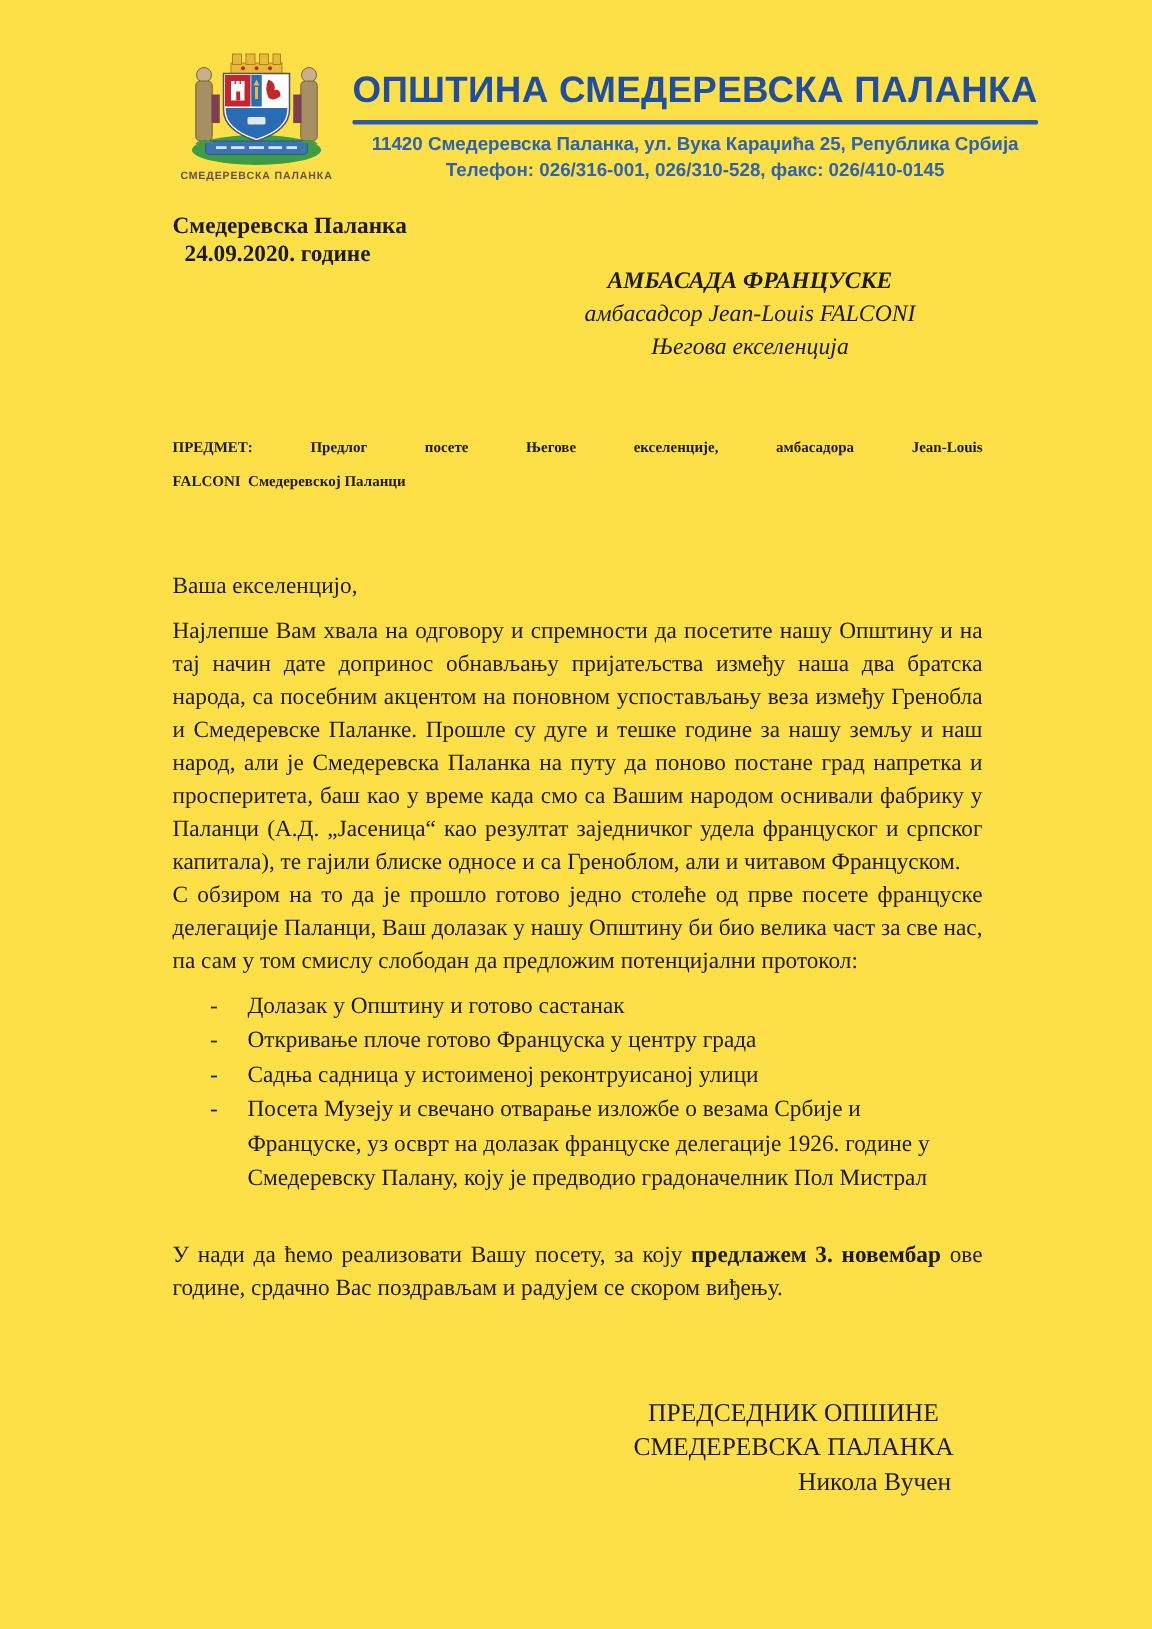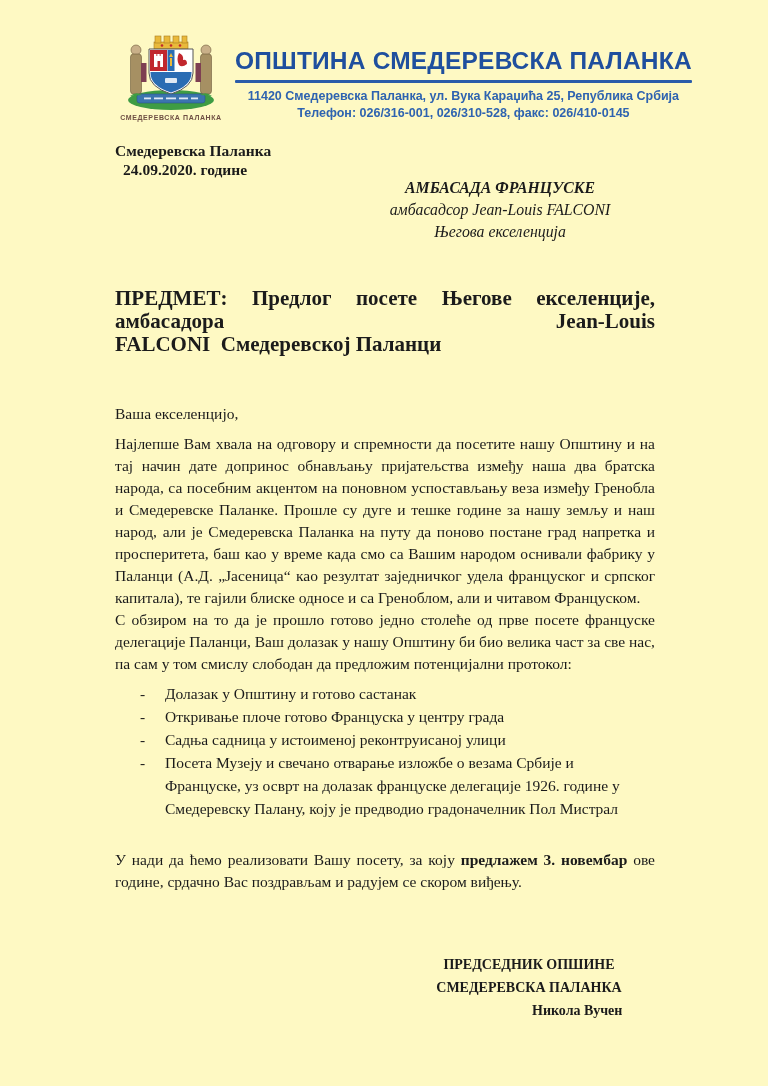--- a/index.html
+++ b/index.html
@@ -1,20 +1,20 @@
 <!DOCTYPE html>
 <html><head>
 <meta charset="utf-8">
 <style>
   html,body{margin:0;padding:0;background:#e9e9e9;}
   .page{
     position:relative;
     width:768px;height:1086px;
     margin:0 auto;
-    background:#fef9c3;
+    background:#fde047;
     box-sizing:border-box;
     padding:33px 113px 0 115px;
     font-family:"Liberation Serif","DejaVu Serif",serif;
     color:#1b1b1b;
     overflow:hidden;
   }
   
   .letterhead{display:flex;align-items:flex-start;}
   .logo-box{width:112px;flex:none;text-align:center;}
   .logo-box svg{display:block;margin:0 auto;}
@@ -37,37 +37,37 @@
   .sender{margin-top:20px;font-weight:700;font-size:15.5px;line-height:19px;}
   .sender-ref{padding-left:18px;}
   .sender-date{padding-left:8px;}
   
   .recipient{
     width:300px;margin:-2px 5px 0 auto;
     text-align:center;font-size:15.8px;line-height:22px;font-style:italic;
   }
   .recipient-name{font-weight:700;}
   
-  .subject{margin-top:44px;font-weight:700;font-size:21px;line-height:23px;}
+  .subject{margin-top:44px;font-weight:700;font-size:10px;line-height:23px;}
   .subject-l1{text-align:justify;text-align-last:justify;}
   .subject-l2{white-space:pre-wrap;}
   
   .salutation{margin:47px 0 0 0;font-size:15.5px;line-height:22px;}
   .para{margin:0;font-size:15.5px;line-height:22px;text-align:justify;}
   .para-first{margin-top:8px;}
   .protocol-list{list-style:none;margin:7px 0 0 0;padding:0;font-size:15.5px;line-height:23px;}
   .protocol-list li{display:flex;padding-left:25px;}
   .list-marker{width:25px;flex:none;}
   .list-text{flex:0 1 auto;max-width:462px;}
   .closing{margin-top:29px;}
   .bold{font-weight:700;}
   
   .signature{
     width:252px;margin:60px 0 0 auto;
-    text-align:center;font-weight:700;font-size:14px;line-height:23px;
+    text-align:center;font-weight:400;font-size:17px;line-height:23px;
     white-space:nowrap;
   }
   .sig-name{margin-left:112px;text-align:left;padding-left:17px;}
 </style>
 </head>
 <body>
 
 <div class="page">
 
   <header class="letterhead">

